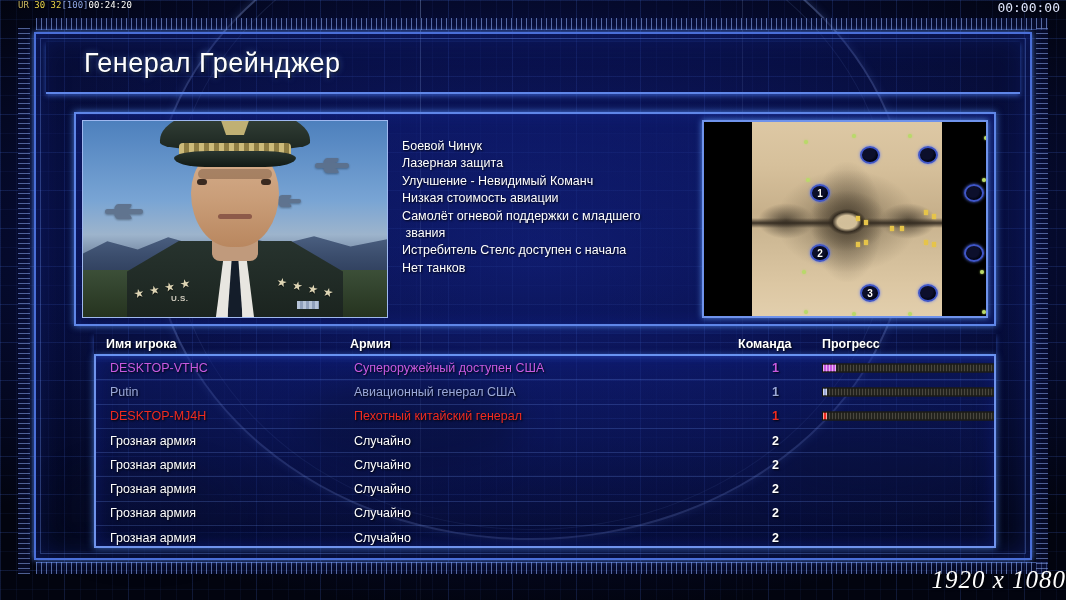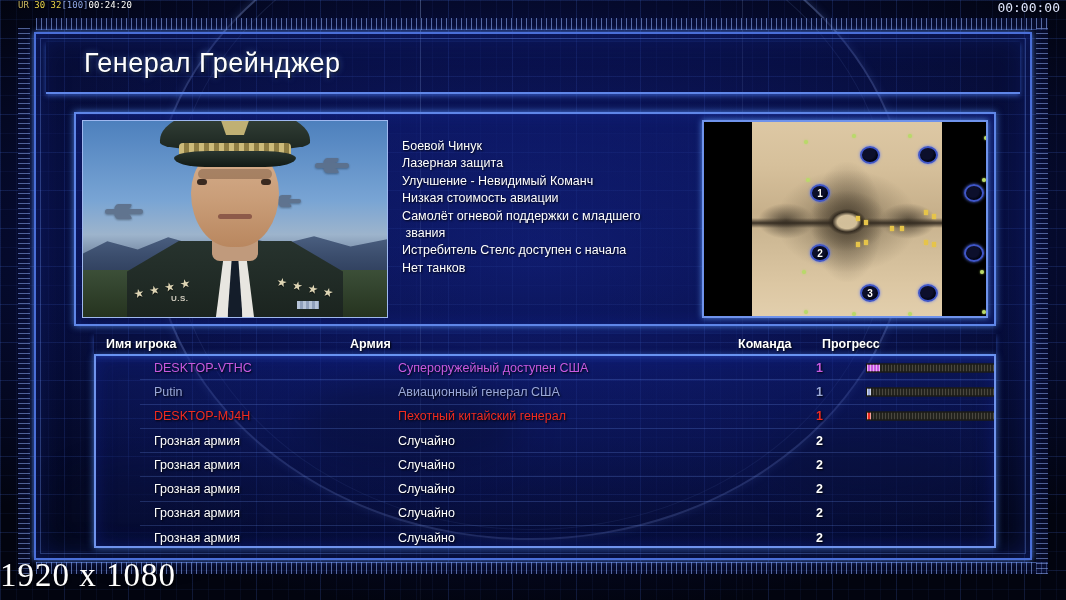--- a/index.html
+++ b/index.html
@@ -339,21 +339,20 @@
   .col-team { left: 644px; }
   .col-prog { left: 728px; }
 
   .tbody {
     position: absolute; left: 0; right: 0; top: 22px; bottom: 0;
     border: 2px solid #6f93ec;
     border-top: none;
     box-shadow: 0 0 7px rgba(90,150,255,0.75), inset 0 0 18px rgba(16,34,140,0.5);
     background: linear-gradient(to bottom, rgba(18,34,130,0.40), rgba(10,20,86,0.28));
     overflow: hidden;
-    padding-left: 44px;
   }
   .row {
     position: relative;
     height: 24.3px;
     border-bottom: 1px solid rgba(120,160,255,0.22);
   }
   .row:last-child { border-bottom: none; }
   .cell {
     position: absolute; top: 50%; transform: translateY(-50%);
     font-size: 12.5px;
@@ -379,27 +378,28 @@
     position: absolute; left: 0; top: 0; bottom: 0;
     background-image: repeating-linear-gradient(90deg,
       rgba(255,255,255,0.55) 0px, rgba(255,255,255,0.55) 1px,
       rgba(255,255,255,0.0) 1px, rgba(255,255,255,0.0) 3px);
   }
 
   
   .watermark {
     position: absolute;
     left: 0; right: 0; bottom: 6px;
-    text-align: left;
+    text-align: right;
     font-family: "Liberation Serif", serif;
-    font-size: 33px;
+    font-size: 25px;
     color: #ffffff;
     letter-spacing: 1px;
     text-shadow: 1px 1px 3px rgba(0,0,0,0.9);
     z-index: 30;
+    font-style: italic;
   }
 </style>
 </head>
 <body>
 
 <div id="screen">
 
   <div class="grid"></div>
   <div class="grid2"></div>
   <div class="smudge" style="left:300px;top:380px;width:220px;height:90px;background:rgba(4,8,30,0.8);"></div>

